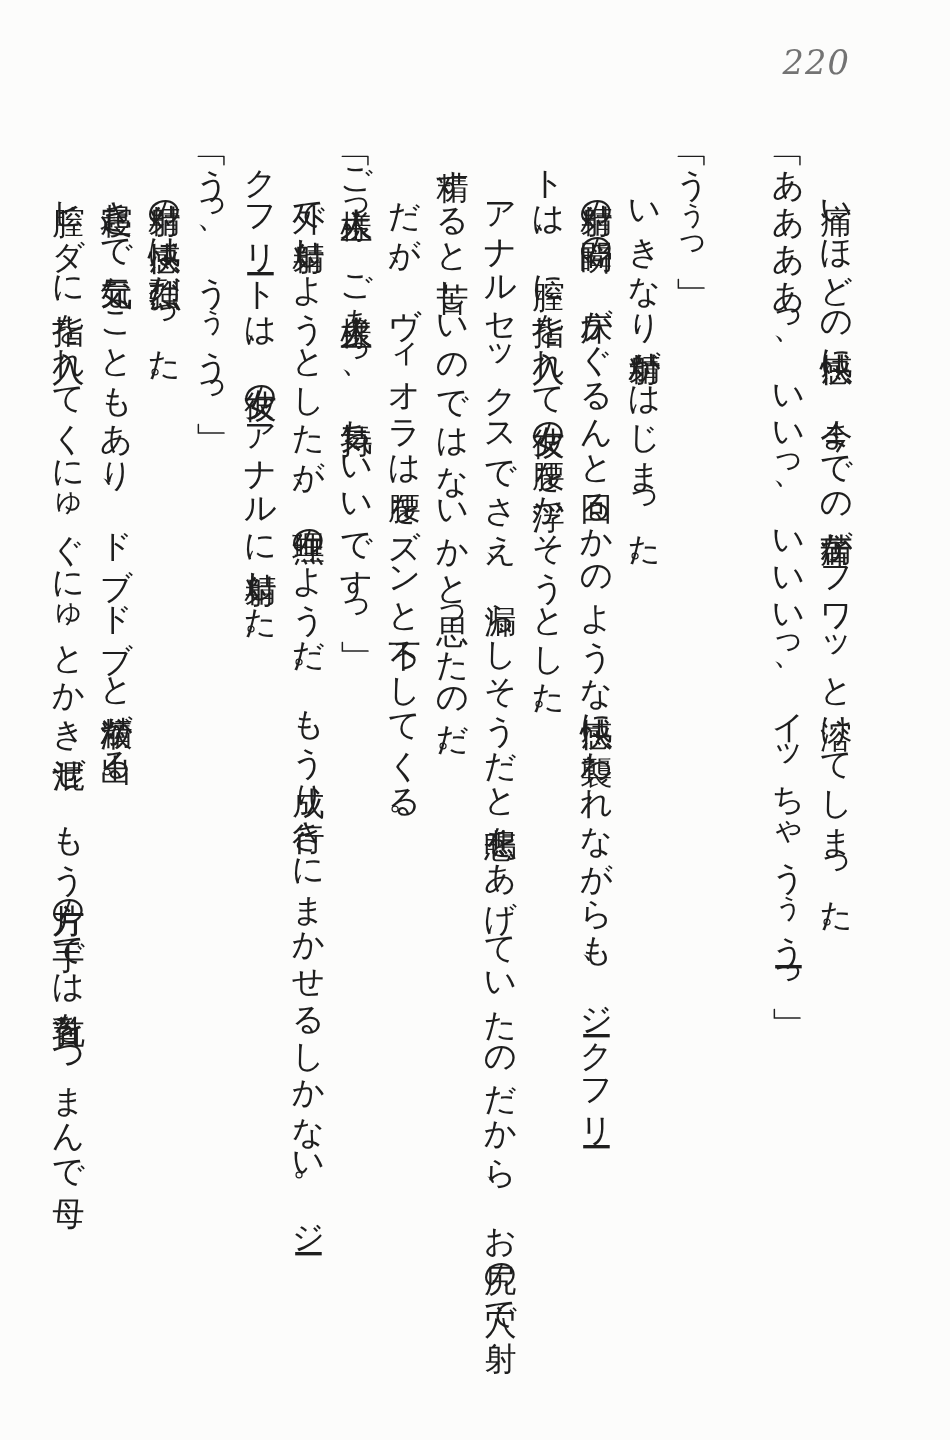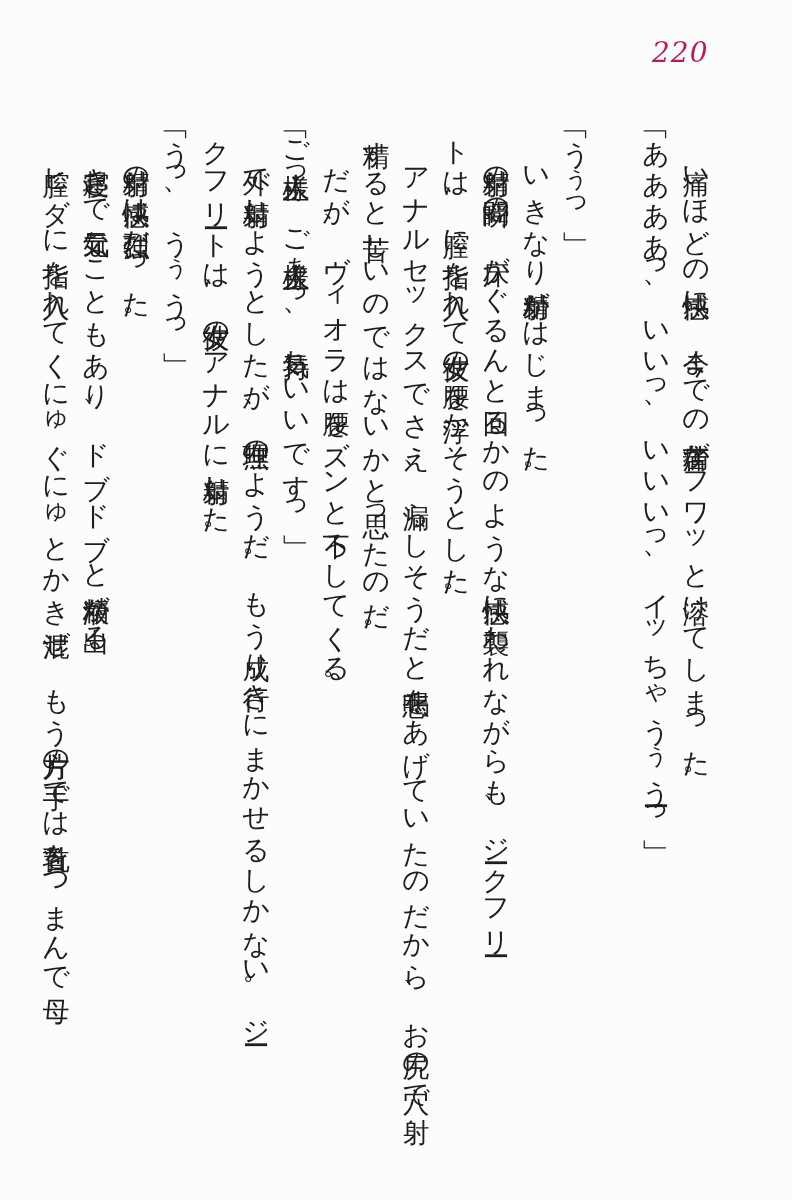--- a/index.html
+++ b/index.html
@@ -43,21 +43,21 @@
     
   }
   .text-line.indent {
     text-indent: 1em;
   }
 </style>
 </head>
 <body>
 
 <div class="page" style="background: rgb(252, 252, 251);">
-  <div class="page-number" style="color: #be185d;">220</div>
+  <div class="page-number" style="color: #737373;">220</div>
   <div class="text-block" style="color: rgb(30, 30, 30);">
       <div class="text-line indent">痛いほどの快感に、今までの苦痛がフワッと溶けてしまった。</div>
       <div class="text-line">「ああああっ、いいっ、いいいっ、イッちゃうぅうーっ」</div>
       <div class="text-line">　</div>
       <div class="text-line">「うぅっ」</div>
       <div class="text-line indent">いきなり射精がはじまった。</div>
       <div class="text-line indent">射精の瞬間の、床がぐるんと回るかのような快感に襲われながらも、ジークフリー</div>
       <div class="text-line">トは、膣に指を入れて彼女の腰を浮かそうとした。</div>
       <div class="text-line indent">アナルセックスでさえ、漏らしそうだと悲鳴をあげていたのだから、お尻の穴で射</div>
       <div class="text-line">精すると苦しいのではないかと思ったのだ。</div>

